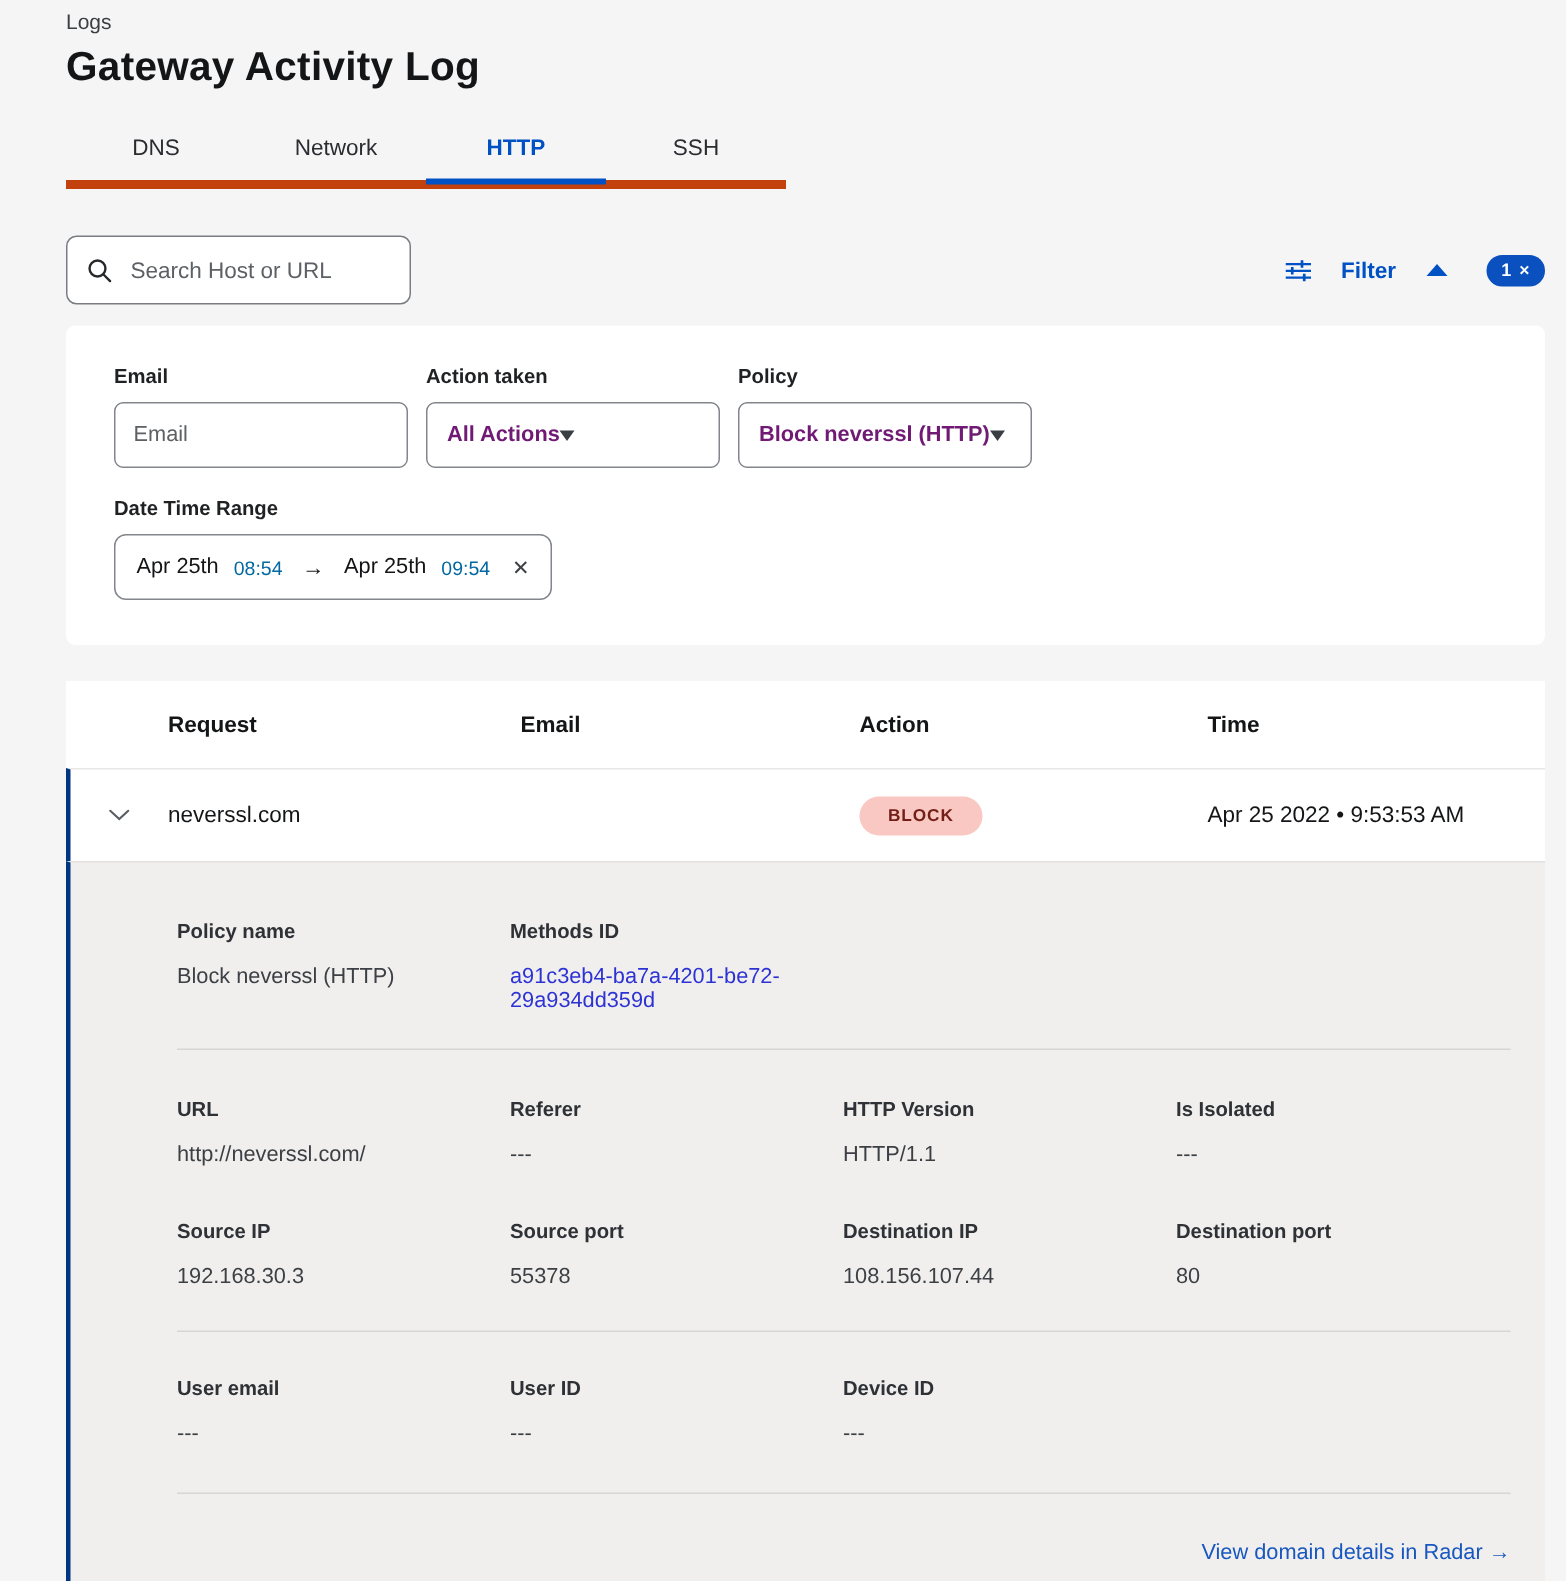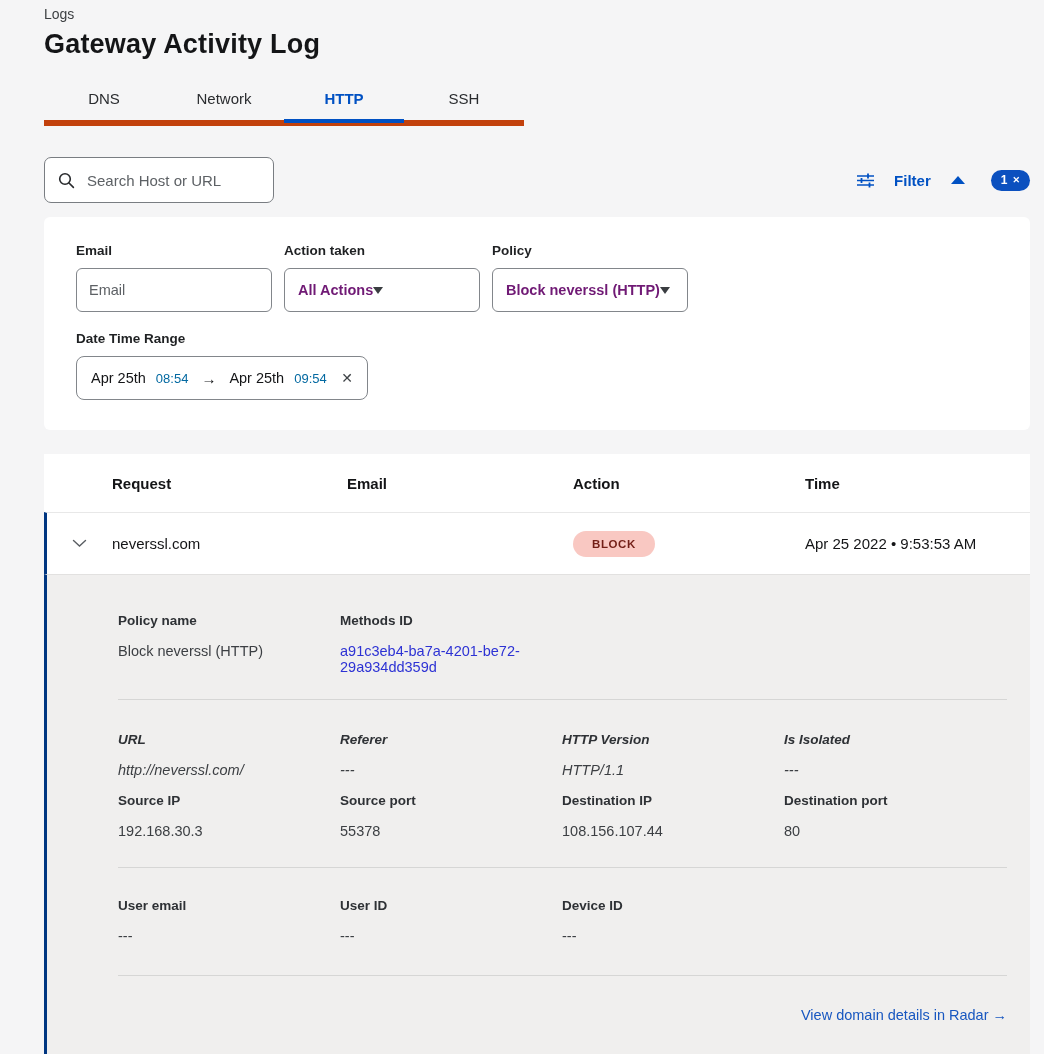--- a/index.html
+++ b/index.html
@@ -75,21 +75,21 @@
   .details { background:#f0efee; border-left:3px solid #003681; border-top:1px solid #e2e1e0;
     padding:38px 23px 30px 71px; min-height:482px; }
   .d-grid { display:grid; grid-template-columns:222px 222px 222px 1fr; }
   .d-label { font-size:13.5px; font-weight:700; color:#2e3135; margin-bottom:15px; }
   .d-value { font-size:14.5px; color:#3c3f43; }
   .d-value.muted { color:#5f6periodic368; }
   .uuid-link { color:#2d32d4; max-width:198px; overflow-wrap:anywhere; cursor:pointer; }
   .d-divider { border:none; border-top:1px solid #d6d6d5; margin:0; }
   .sec1 { margin-bottom:24px; }
   .hr1 { margin-bottom:32px; }
-  .rowA { margin-bottom:15px;font-style:italic; }
+  .rowA { margin-bottom:35px; }
   .rowB { margin-bottom:28px; }
   .hr2 { margin-bottom:30px; }
   .sec3 { margin-bottom:31px; }
   .hr3 { margin-bottom:30px; }
   .radar-row { text-align:right; }
   .radar-link { color:#1857c0; font-size:14.5px; cursor:pointer; text-decoration:none; }
 </style>
 </head>
 <body>
 

